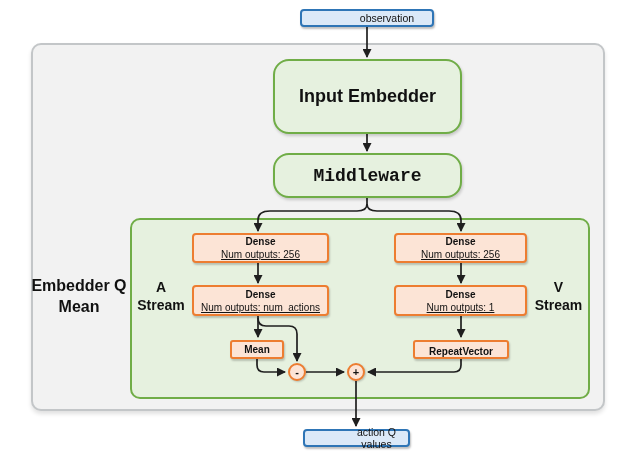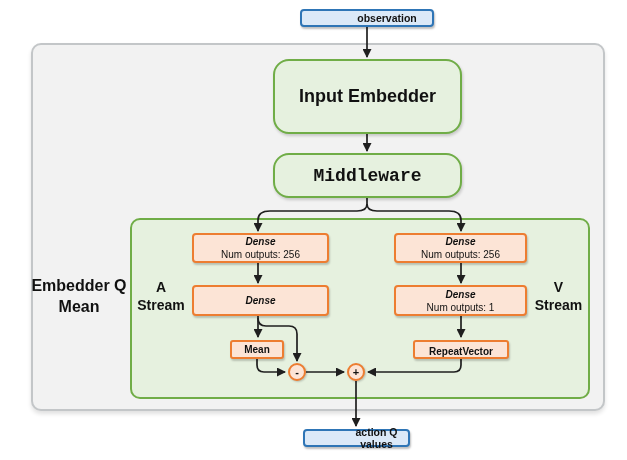--- a/index.html
+++ b/index.html
@@ -31,36 +31,36 @@
   }
   svg.wires{position:absolute;left:0;top:0;width:627px;height:460px;z-index:3;pointer-events:none;}
   .wire{fill:none;stroke:var(--arrow);stroke-width:1.7px;}
   .node{
     position:absolute;z-index:4;box-sizing:border-box;
     display:flex;flex-direction:column;align-items:center;justify-content:center;
     text-align:center;color:#111;
   }
   .blue-node{
     background:var(--blue-fill);border:2px solid var(--blue-border);
-    border-radius:4px;font-size:10.5px;font-weight:bold;
+    border-radius:4px;font-size:10.5px;font-weight:normal;
     box-shadow:1px 2px 2px rgba(0,0,0,0.25);
     padding-left:40px;
   }
   .big-green-node{
     background:var(--green-fill);border:2px solid var(--green-border);
     border-radius:16px;font-size:18px;font-weight:bold;
     box-shadow:1px 2px 3px rgba(0,0,0,0.18);
   }
   .orange-node{
     background:var(--orange-fill);border:2px solid var(--orange-border);
     border-radius:4px;font-size:10px;
     box-shadow:1px 2px 2px rgba(0,0,0,0.2);
   }
-  .orange-node .node-title{font-weight:bold;line-height:13px;font-style:italic;}
-  .orange-node .node-sub{line-height:13px;}
+  .orange-node .node-title{font-weight:bold;line-height:13px;}
+  .orange-node .node-sub{line-height:13px;text-decoration:underline;}
   .small-orange{font-weight:bold;border-radius:3px;}
   .op-circle{
     position:absolute;z-index:5;width:18px;height:18px;border-radius:50%;
     background:var(--orange-fill);border:2px solid var(--orange-border);
     box-sizing:border-box;display:flex;align-items:center;justify-content:center;
     font-size:11px;font-weight:bold;color:#111;line-height:1;
     box-shadow:1px 1px 2px rgba(0,0,0,0.2);
   }
   .side-label{
     position:absolute;z-index:4;text-align:center;color:#111;
@@ -127,20 +127,21 @@
     <div>Stream</div>
   </div>
 
   <div class="node orange-node" style="left:192px;top:233px;width:137px;height:30px;">
     <div class="node-title">Dense</div>
     <div class="node-sub">Num outputs: 256</div>
   </div>
 
   <div class="node orange-node" style="left:192px;top:285px;width:137px;height:31px;">
     <div class="node-title">Dense</div>
+    <div class="node-sub">Num outputs: num_actions</div>
   </div>
 
   <div class="node orange-node" style="left:394px;top:233px;width:133px;height:30px;">
     <div class="node-title">Dense</div>
     <div class="node-sub">Num outputs: 256</div>
   </div>
 
   <div class="node orange-node" style="left:394px;top:285px;width:133px;height:31px;">
     <div class="node-title">Dense</div>
     <div class="node-sub">Num outputs: 1</div>

